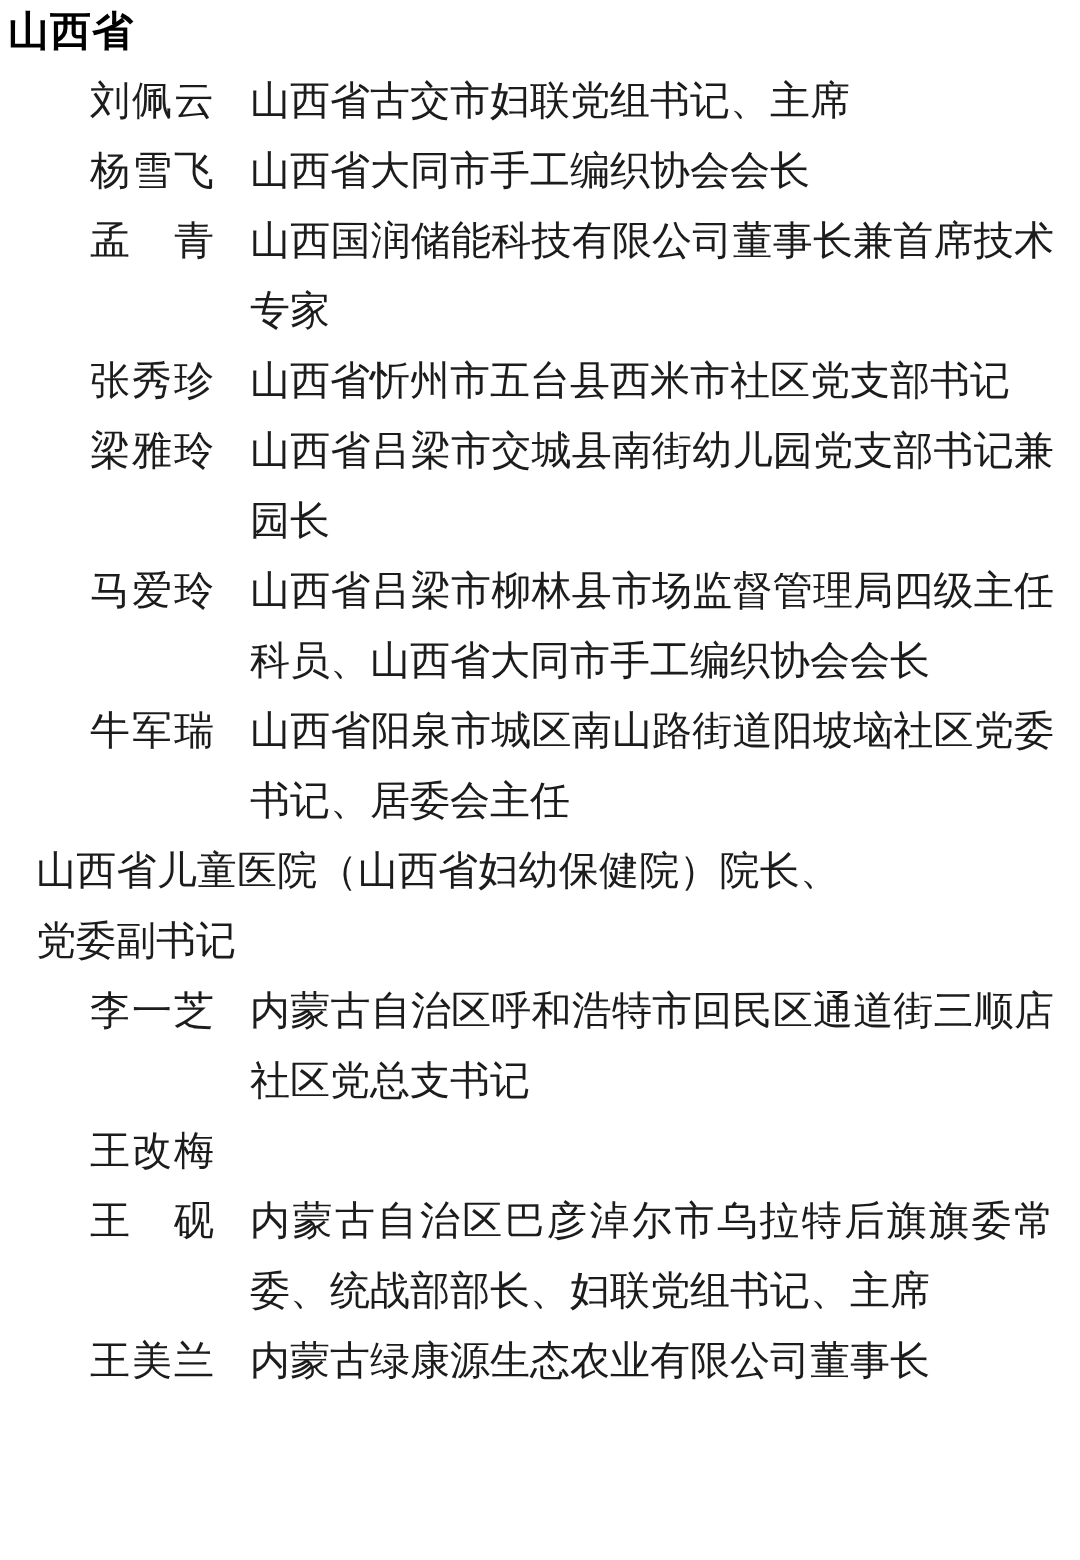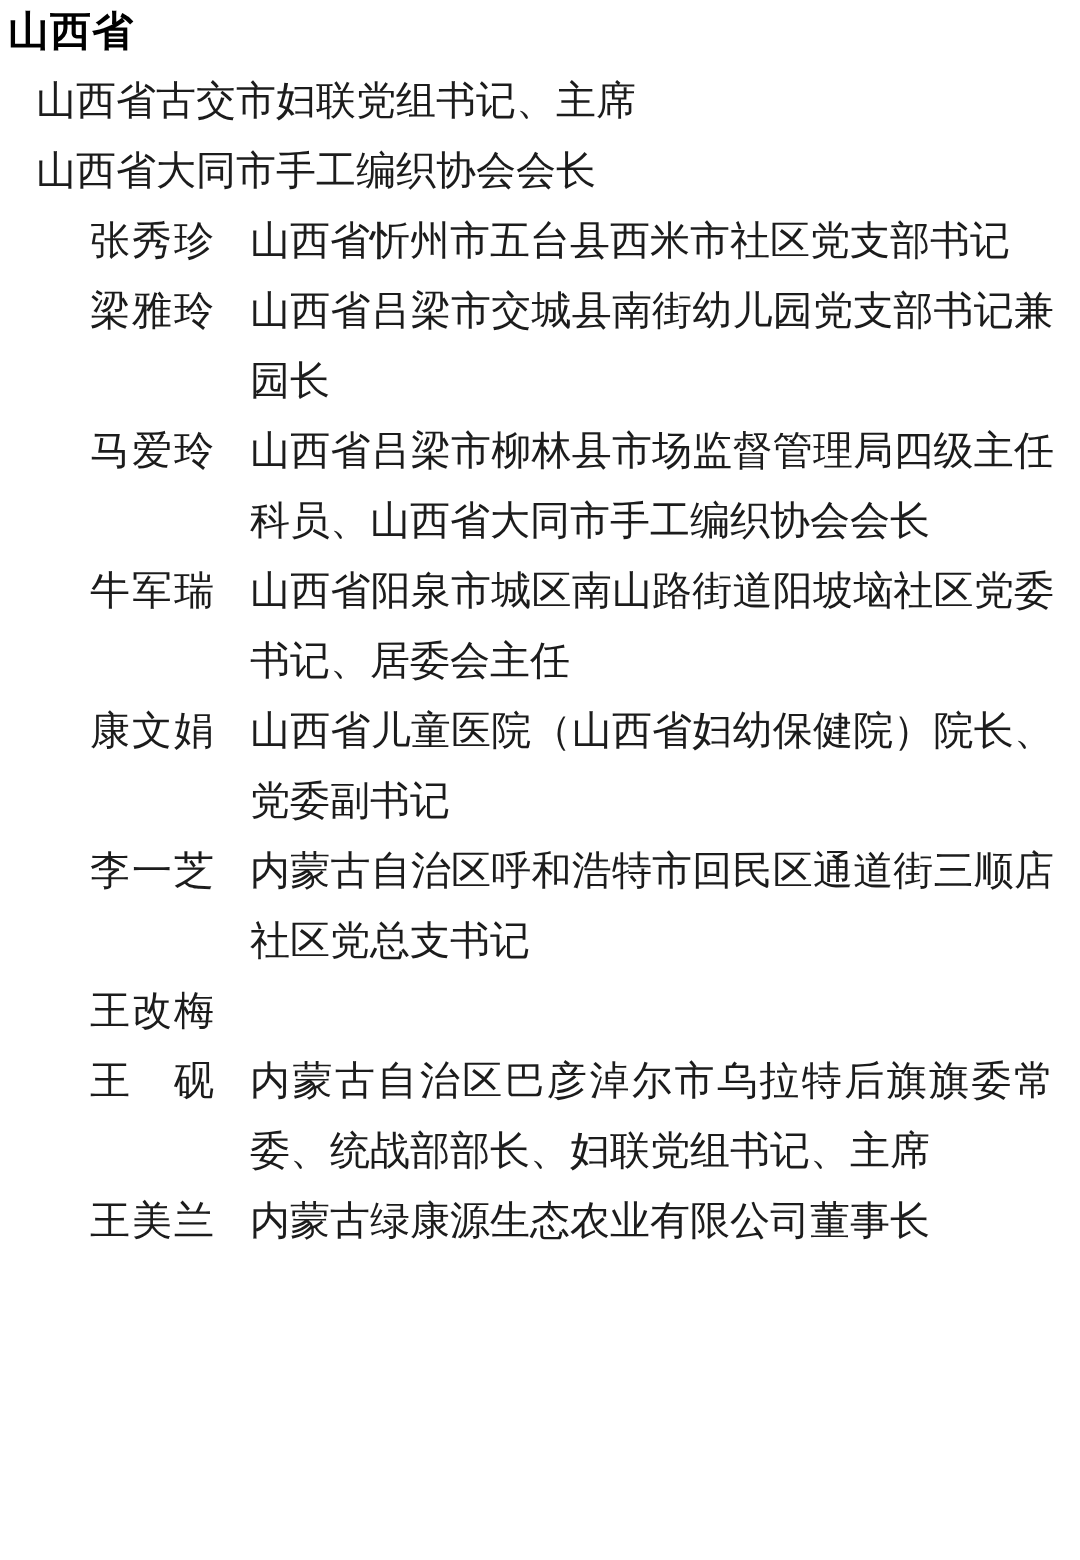--- a/index.html
+++ b/index.html
@@ -58,31 +58,40 @@
   }
 </style>
 </head>
 <body>
 
 <div class="page">
 
   <div class="section-header">山西省</div>
 
   <div class="entry">
+    <div class="name">刘佩云</div>
     <div class="desc">
       <div class="dline">山西省古交市妇联党组书记、主席</div>
     </div>
   </div>
 
   <div class="entry">
+    <div class="name">杨雪飞</div>
     <div class="desc">
       <div class="dline">山西省大同市手工编织协会会长</div>
     </div>
   </div>
 
+  <div class="entry">
+    <div class="name">孟　青</div>
+    <div class="desc">
+      <div class="dline jl">山西国润储能科技有限公司董事长兼首席技术</div>
+      <div class="dline">专家</div>
+    </div>
+  </div>
 
   <div class="entry">
     <div class="name">张秀珍</div>
     <div class="desc">
       <div class="dline">山西省忻州市五台县西米市社区党支部书记</div>
     </div>
   </div>
 
   <div class="entry">
     <div class="name">梁雅玲</div>
@@ -102,21 +111,20 @@
 
   <div class="entry">
     <div class="name">牛军瑞</div>
     <div class="desc">
       <div class="dline jl">山西省阳泉市城区南山路街道阳坡垴社区党委</div>
       <div class="dline">书记、居委会主任</div>
     </div>
   </div>
 
   <div class="entry">
-    <div class="name">康文娟</div>
     <div class="desc">
       <div class="dline jl">山西省儿童医院（山西省妇幼保健院）院长、</div>
       <div class="dline">党委副书记</div>
     </div>
   </div>
 
 
   <div class="entry">
     <div class="name">李一芝</div>
     <div class="desc">

